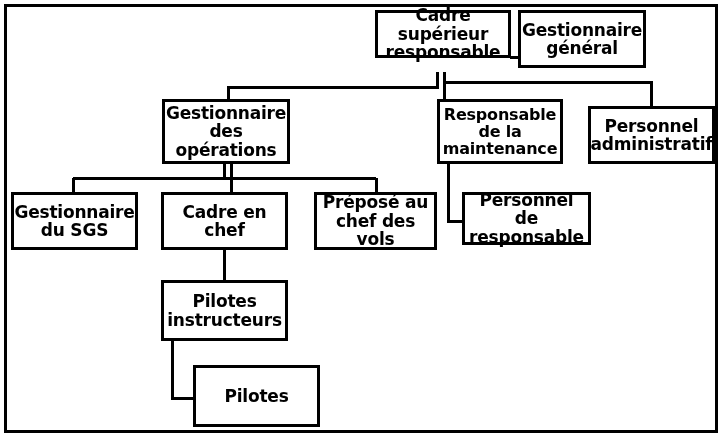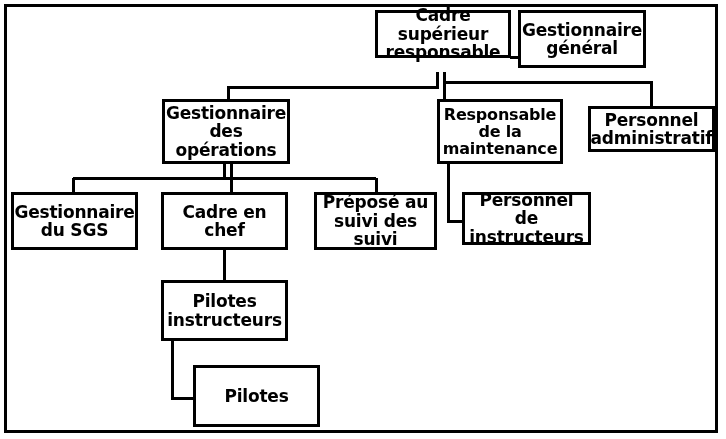--- a/index.html
+++ b/index.html
@@ -108,42 +108,42 @@
 des
 opérations</span>
   </div>
 
   <div class="node fs16" style="left:437px; top:99px; width:126px; height:65px;">
     <span class="lbl">Responsable
 de la
 maintenance</span>
   </div>
 
-  <div class="node fs17" style="left:588px; top:106px; width:127px; height:46px;">
+  <div class="node fs17" style="left:588px; top:106px; width:127px; height:58px;">
     <span class="lbl">Personnel
 administratif</span>
   </div>
 
   <div class="node fs17" style="left:11px; top:192px; width:127px; height:58px;">
     <span class="lbl">Gestionnaire
 du SGS</span>
   </div>
 
   <div class="node fs17" style="left:161px; top:192px; width:127px; height:58px;">
     <span class="lbl">Cadre en chef</span>
   </div>
 
   <div class="node fs17" style="left:314px; top:192px; width:123px; height:58px;">
     <span class="lbl">Préposé au
-suivi des suivi</span>
+chef des vols</span>
   </div>
 
   <div class="node fs17" style="left:462px; top:192px; width:129px; height:53px;">
     <span class="lbl">Personnel de
-instructeurs</span>
+responsable</span>
   </div>
 
   <div class="node fs17" style="left:161px; top:280px; width:127px; height:61px;">
     <span class="lbl">Pilotes
 instructeurs</span>
   </div>
 
   <div class="node fs17" style="left:193px; top:365px; width:127px; height:62px;">
     <span class="lbl">Pilotes</span>
   </div>

